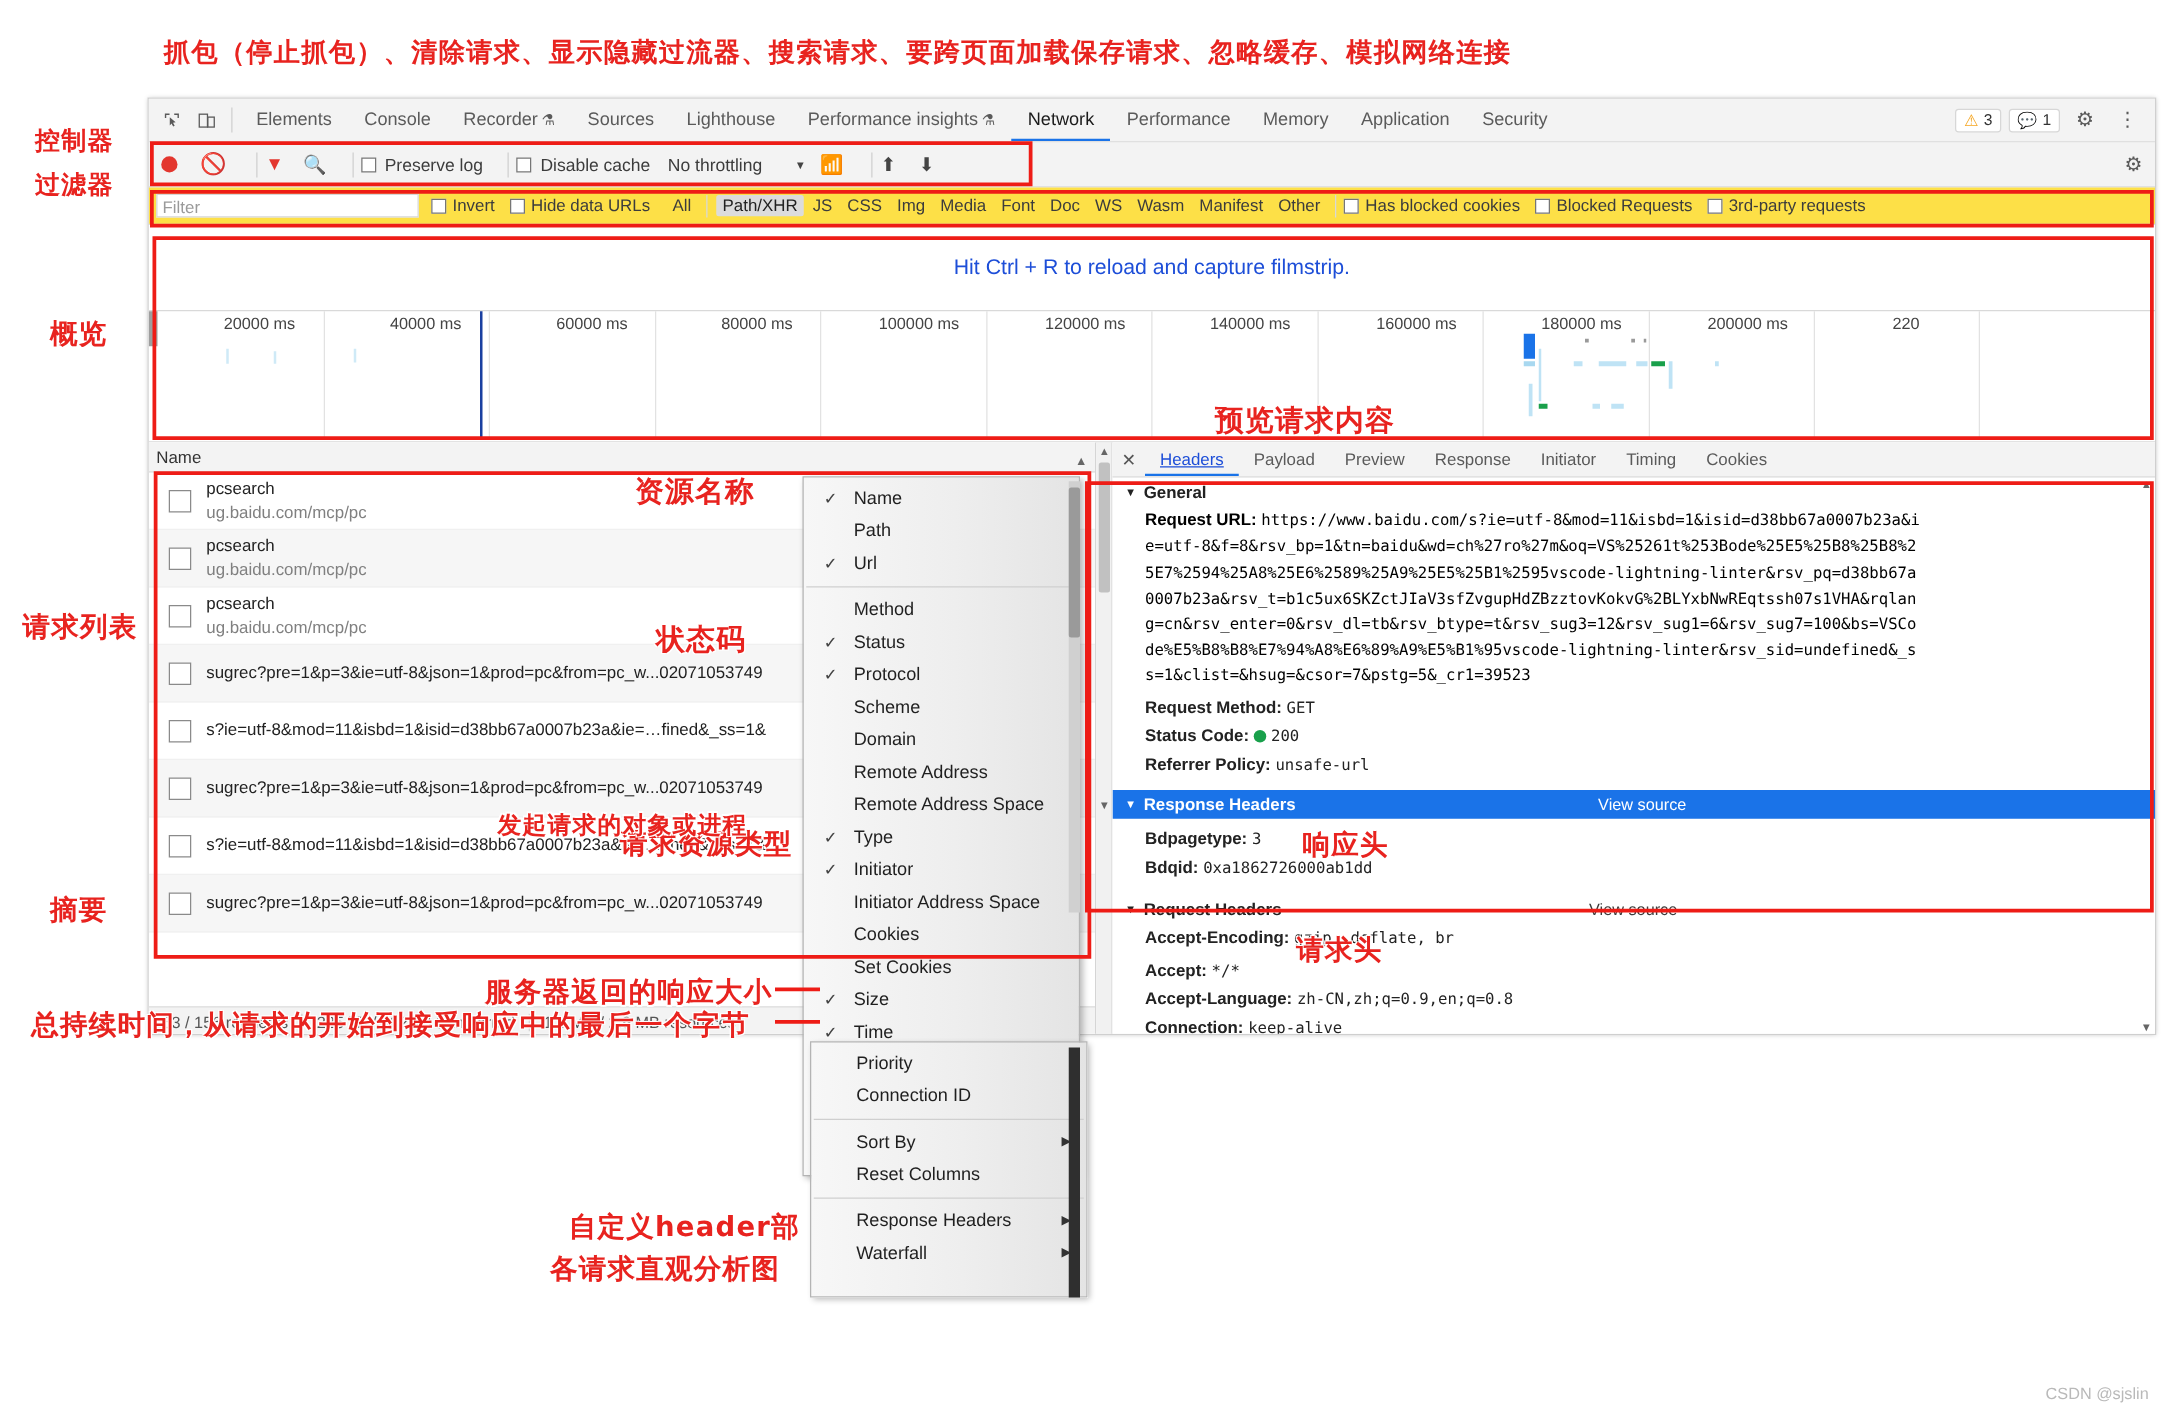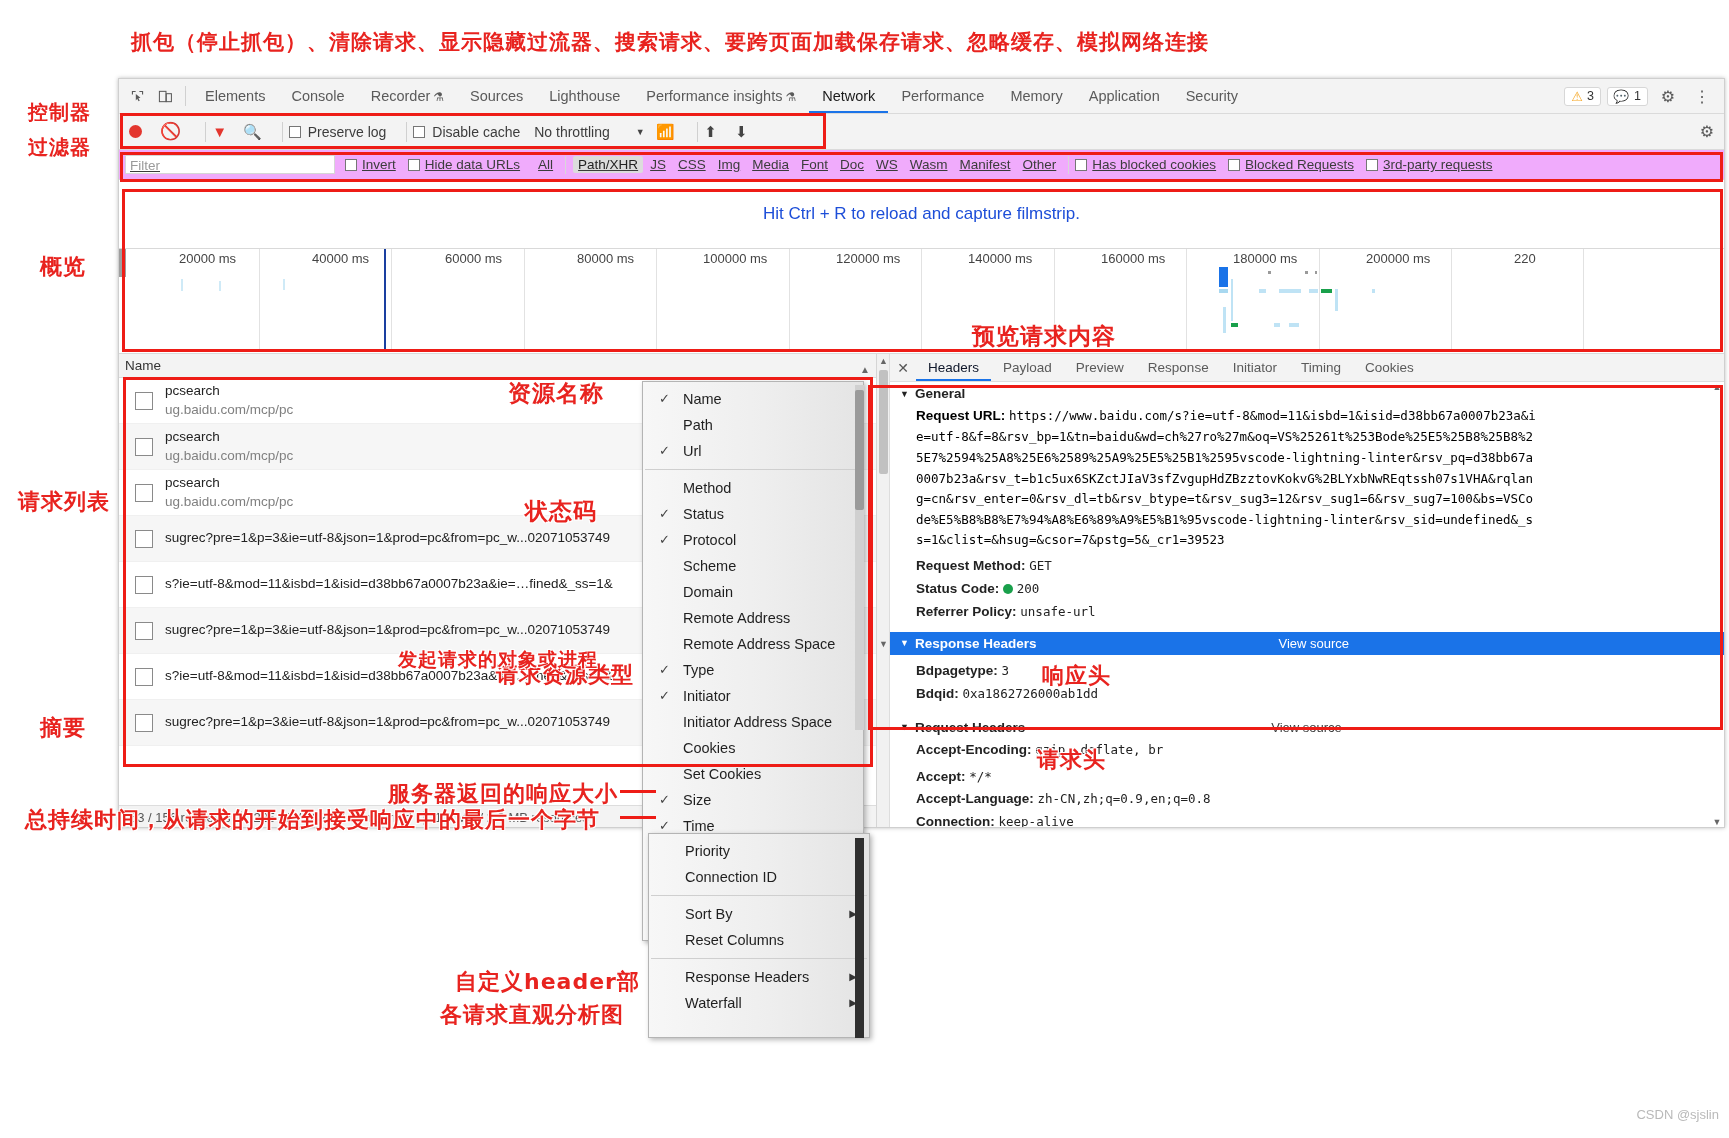--- a/index.html
+++ b/index.html
@@ -80,22 +80,22 @@
   .cb { width:12px;height:12px;border:1px solid #767676;background:#fff;display:inline-block;vertical-align:-2px;}
   .ctl-item { display:flex;align-items:center;gap:7px; margin-right:14px; white-space:nowrap;}
   .throttle { display:flex;align-items:center;gap:26px;margin-right:12px;}
   .caret-down { font-size:9px; color:#444; }
   .up-arrow, .down-arrow { font-size:15px; color:#444; }
   .gear-right { margin-left:auto; padding-right:10px; color:#5a5a5a; font-size:16px;}
 
   
   .dt-filter {
     display:flex;align-items:center;height:30px;
-    background:#f0abfc;border-bottom:1px solid #dadada;
-    font-size:13.5px;color:#3c3c3c; padding-left:6px;text-decoration:underline;
+    background:#fde047;border-bottom:1px solid #dadada;
+    font-size:13.5px;color:#3c3c3c; padding-left:6px;
   }
   .filter-input {
     width:210px;height:19px;border:1px solid #d6d6d6;background:#fff;
     font-size:13.5px;color:#9a9a9a;padding-left:4px;line-height:19px;
     margin-right:10px;
   }
   .ftype { padding:1px 5px; margin:0 1px; border-radius:2px; white-space:nowrap;}
   .ftype.sel { background:#dcdcdc; color:#222; }
   .fsep { width:1px;height:18px;background:#d8d8d8;margin:0 6px; }
   .fcb { display:flex;align-items:center;gap:5px;margin-right:12px;white-space:nowrap;}
@@ -144,21 +144,21 @@
     font-size:13px; color:#555;
   }
   .sum-item { padding:0 11px; }
   .sum-sep { width:1px;height:14px;background:#ccc; }
 
   
   .pane-right { flex:1; display:flex; flex-direction:column; background:#fff; position:relative;}
   .det-tabs { display:flex;align-items:center;height:28px;background:#f3f3f3;border-bottom:1px solid #ddd;font-size:13.5px;color:#5a5a5a;}
   .det-close { width:26px;text-align:center;color:#555;font-size:14px;}
   .det-tab { padding:0 12px; height:27px; line-height:27px; }
-  .det-tab.active { color:#0f172a; box-shadow: inset 0 -2px 0 #1a73e8; }
+  .det-tab.active { color:#1d4ed8; box-shadow: inset 0 -2px 0 #1a73e8; text-decoration: underline; }
   .det-body { flex:1; overflow:hidden; font-size:13.5px; position:relative; }
   .sect-title {
     font-weight:bold;color:#222;padding:4px 0 4px 10px;font-size:13.5px;
     display:flex;align-items:center;gap:6px;
   }
   .sect-title.hl { background:#1a73e8; color:#fff; }
   .tri { font-size:9px; }
   .kv { padding:1px 0 1px 26px; color:#222; line-height:1.55; }
   .kv b { font-weight:bold; }
   .mono { font-family:"DejaVu Sans Mono","Liberation Mono",monospace; font-size:12.5px; }

